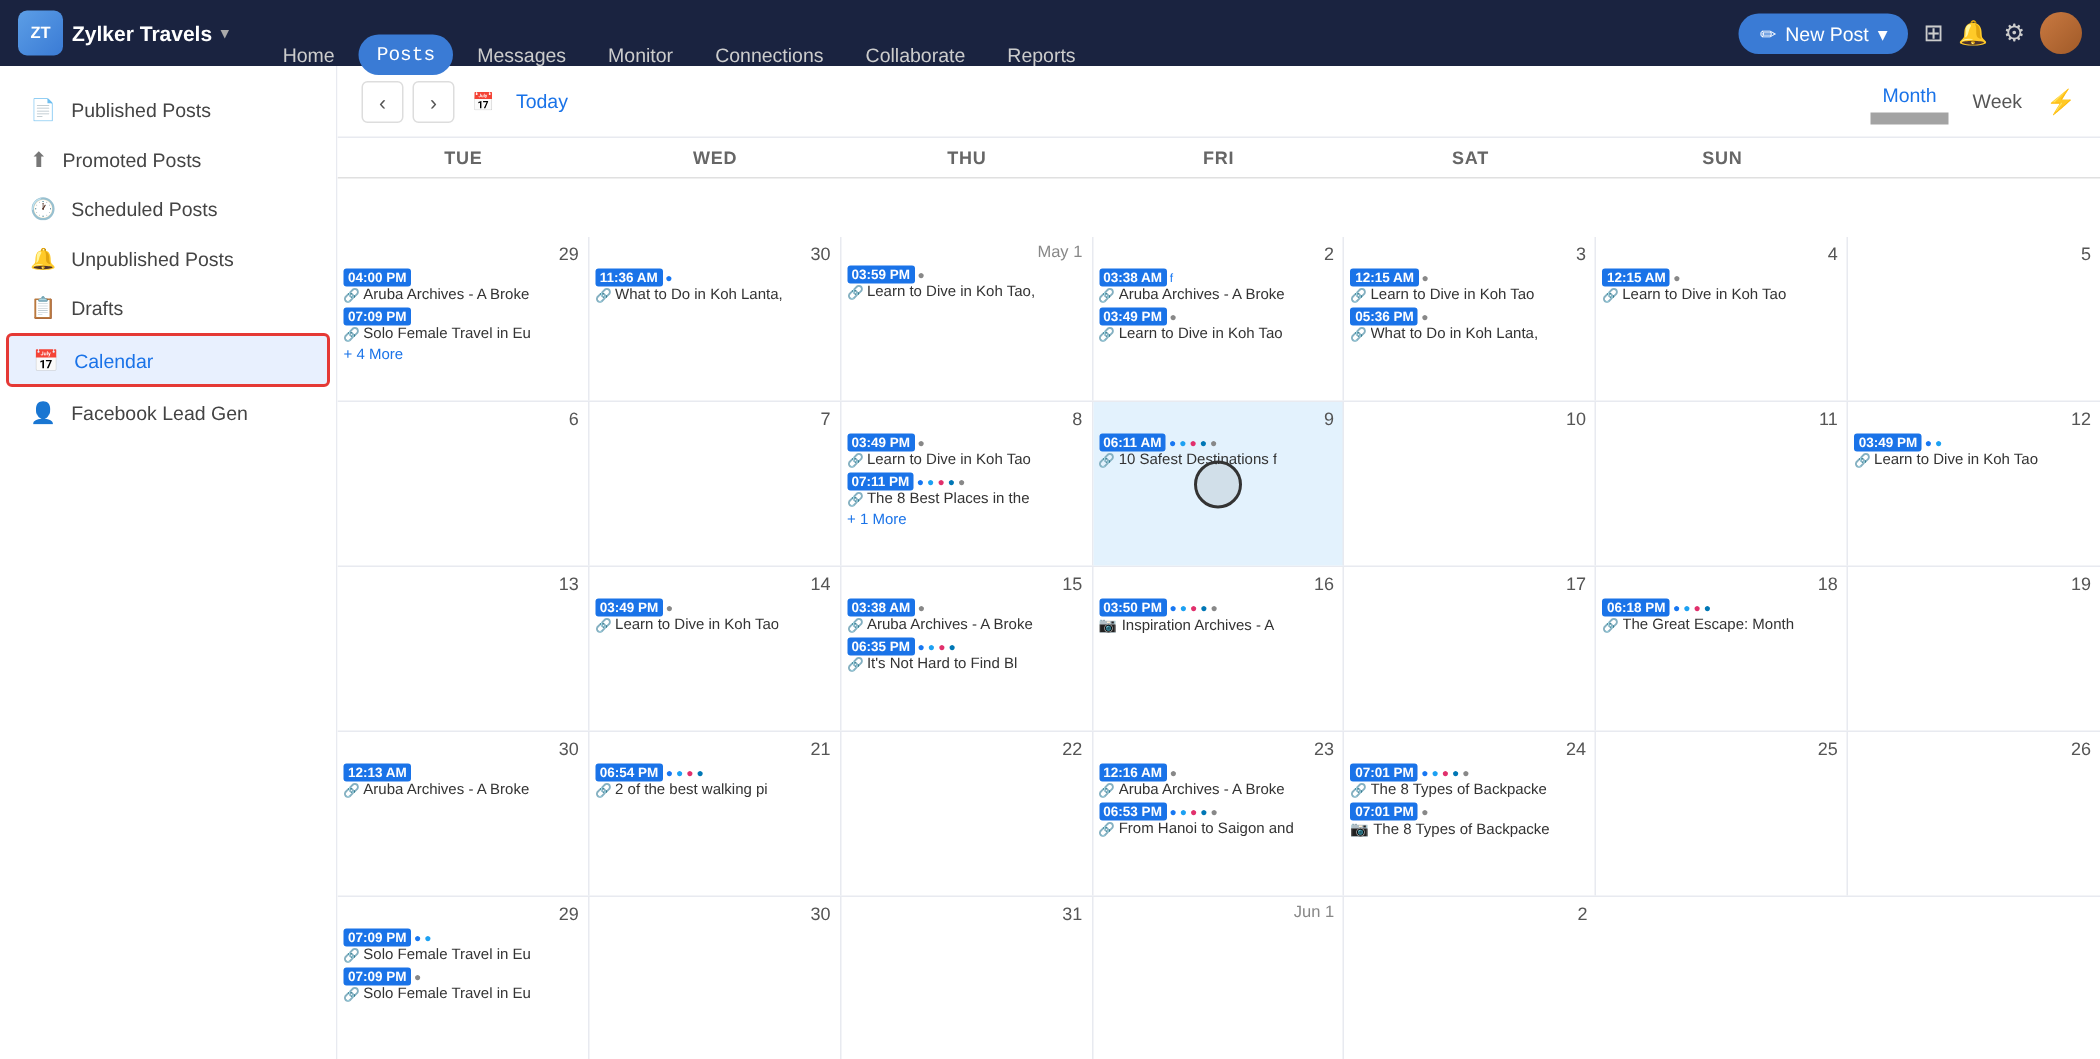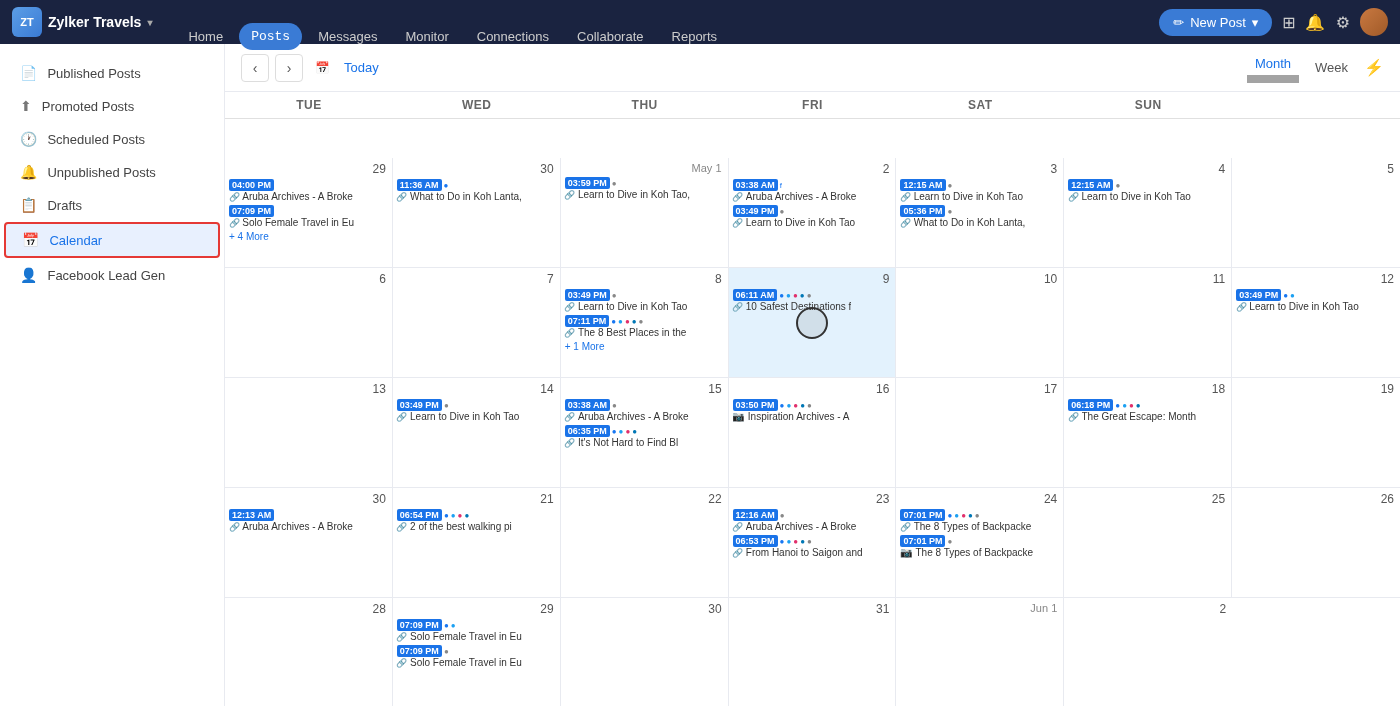--- a/index.html
+++ b/index.html
@@ -543,23 +543,20 @@
         <div class="cal-cell">
           <div class="day-num">25</div>
         </div>
         <div class="cal-cell">
           <div class="day-num">26</div>
         </div>
       </div>
 
       <div class="cal-week">
         <div class="cal-cell">
-          <div class="day-num">28</div>
-        </div>
-        <div class="cal-cell">
           <div class="day-num">29</div>
           <div class="post-row">
             <div class="post-row-header">
               <span class="post-time time-blue">07:09 PM</span>
               <span style="font-size:8px;color:#1877f2;">●</span>
               <span style="font-size:8px;color:#1da1f2;">●</span>
             </div>
             <div class="post-row-title">
               <span class="post-link-icon">🔗</span>
               <span class="post-title">Solo Female Travel in Eu</span>

